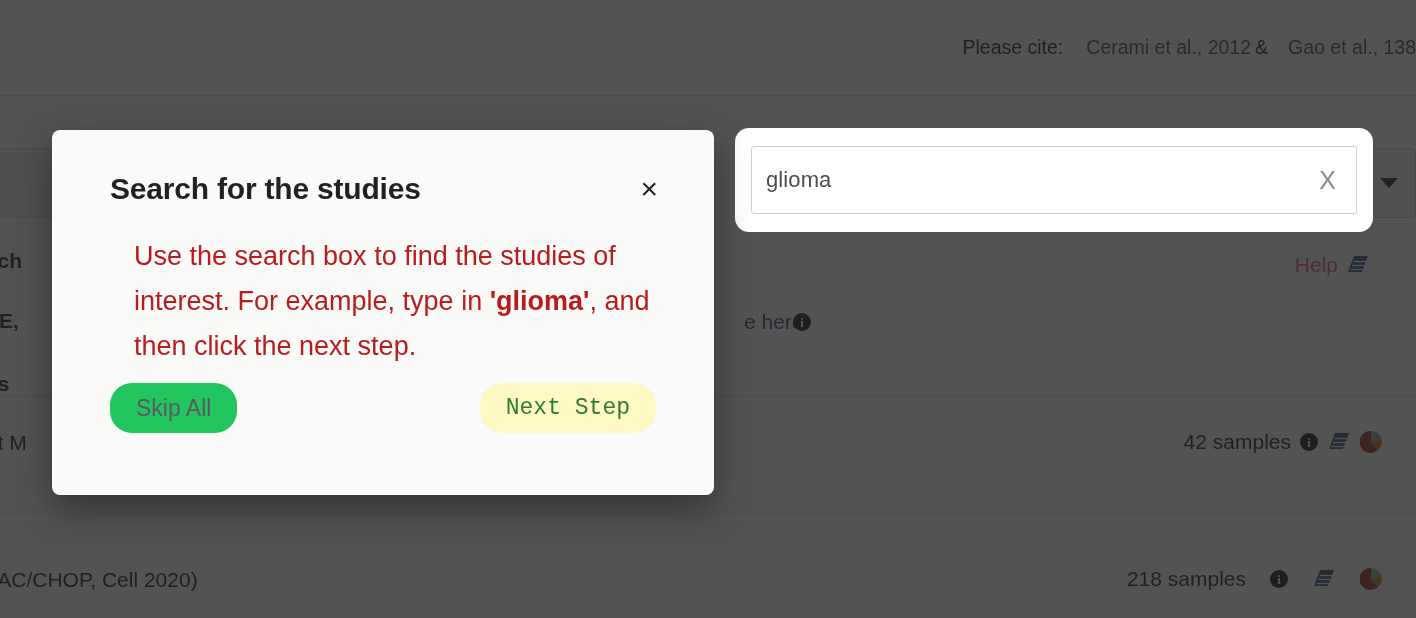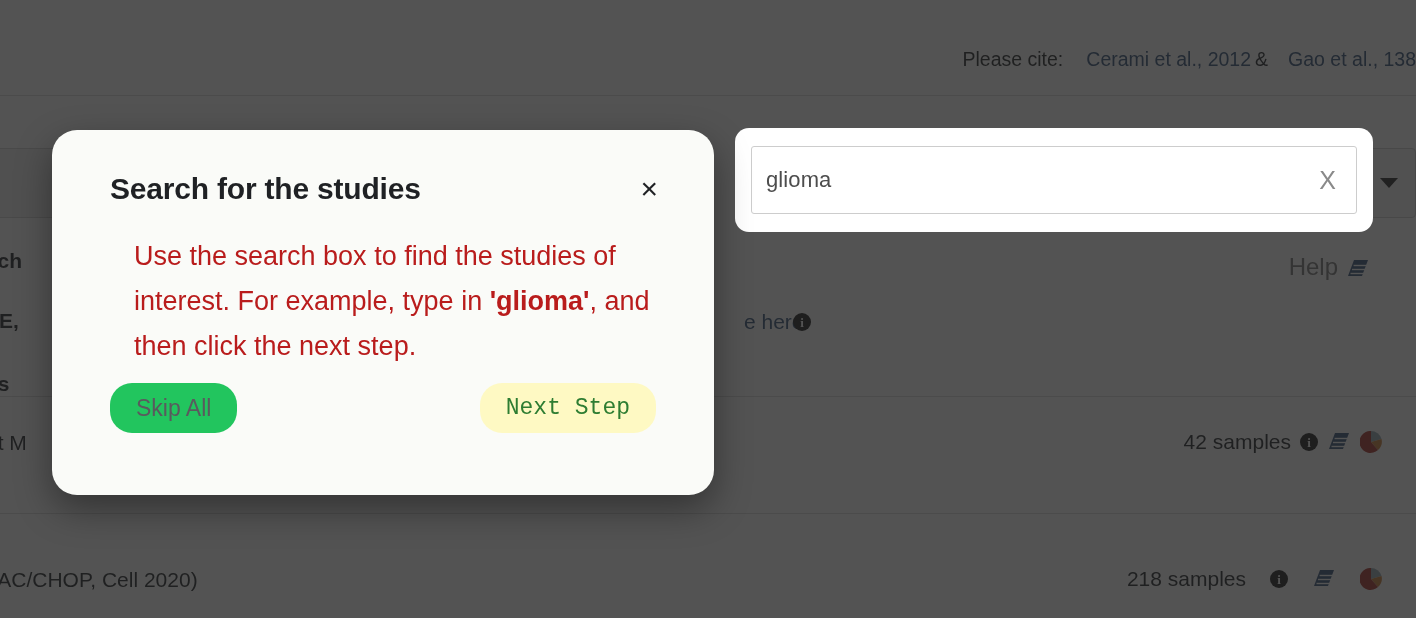--- a/index.html
+++ b/index.html
@@ -15,21 +15,21 @@
 
   
   .page {
     position: absolute;
     inset: 0;
     background: #ffffff;
   }
 
   .cite-bar {
     position: absolute;
-    top: 12px; left: 0; right: 0;
+    top: 0; left: 0; right: 0;
     height: 95px;
     display: flex;
     align-items: center;
     justify-content: flex-end;
     padding-right: 0;
     font-size: 19.5px;
     color: #16181a;
     white-space: nowrap;
   }
   .cite-bar a {
@@ -133,22 +133,22 @@
     position: absolute;
     left: 0; right: 0;
     height: 1px;
     background: #dcdcdc;
   }
 
   .help-link {
     position: absolute;
     right: 46px;
     top: 253px;
-    font-size: 24px;
-    color: #737373;
+    font-size: 21px;
+    color: #ec4899;
     display: flex;
     align-items: center;
     gap: 8px;
     text-decoration: none;
     white-space: nowrap;
   }
 
   .samples-cell {
     position: absolute;
     right: 34px;
@@ -211,21 +211,21 @@
   .spot-inner .search-value { font-size: 22px; color: #4d4d4d; }
 
   
   .modal {
     position: absolute;
     left: 52px;
     top: 130px;
     width: 662px;
     height: 365px;
     background: #fafbf8;
-    border-radius: 25px;
+    border-radius: 8px;
     box-shadow: 0 14px 36px rgba(0,0,0,0.38);
     z-index: 30;
     padding: 42px 50px 0 58px;
   }
 
   .modal-head {
     display: flex;
     align-items: flex-start;
     justify-content: space-between;
   }

